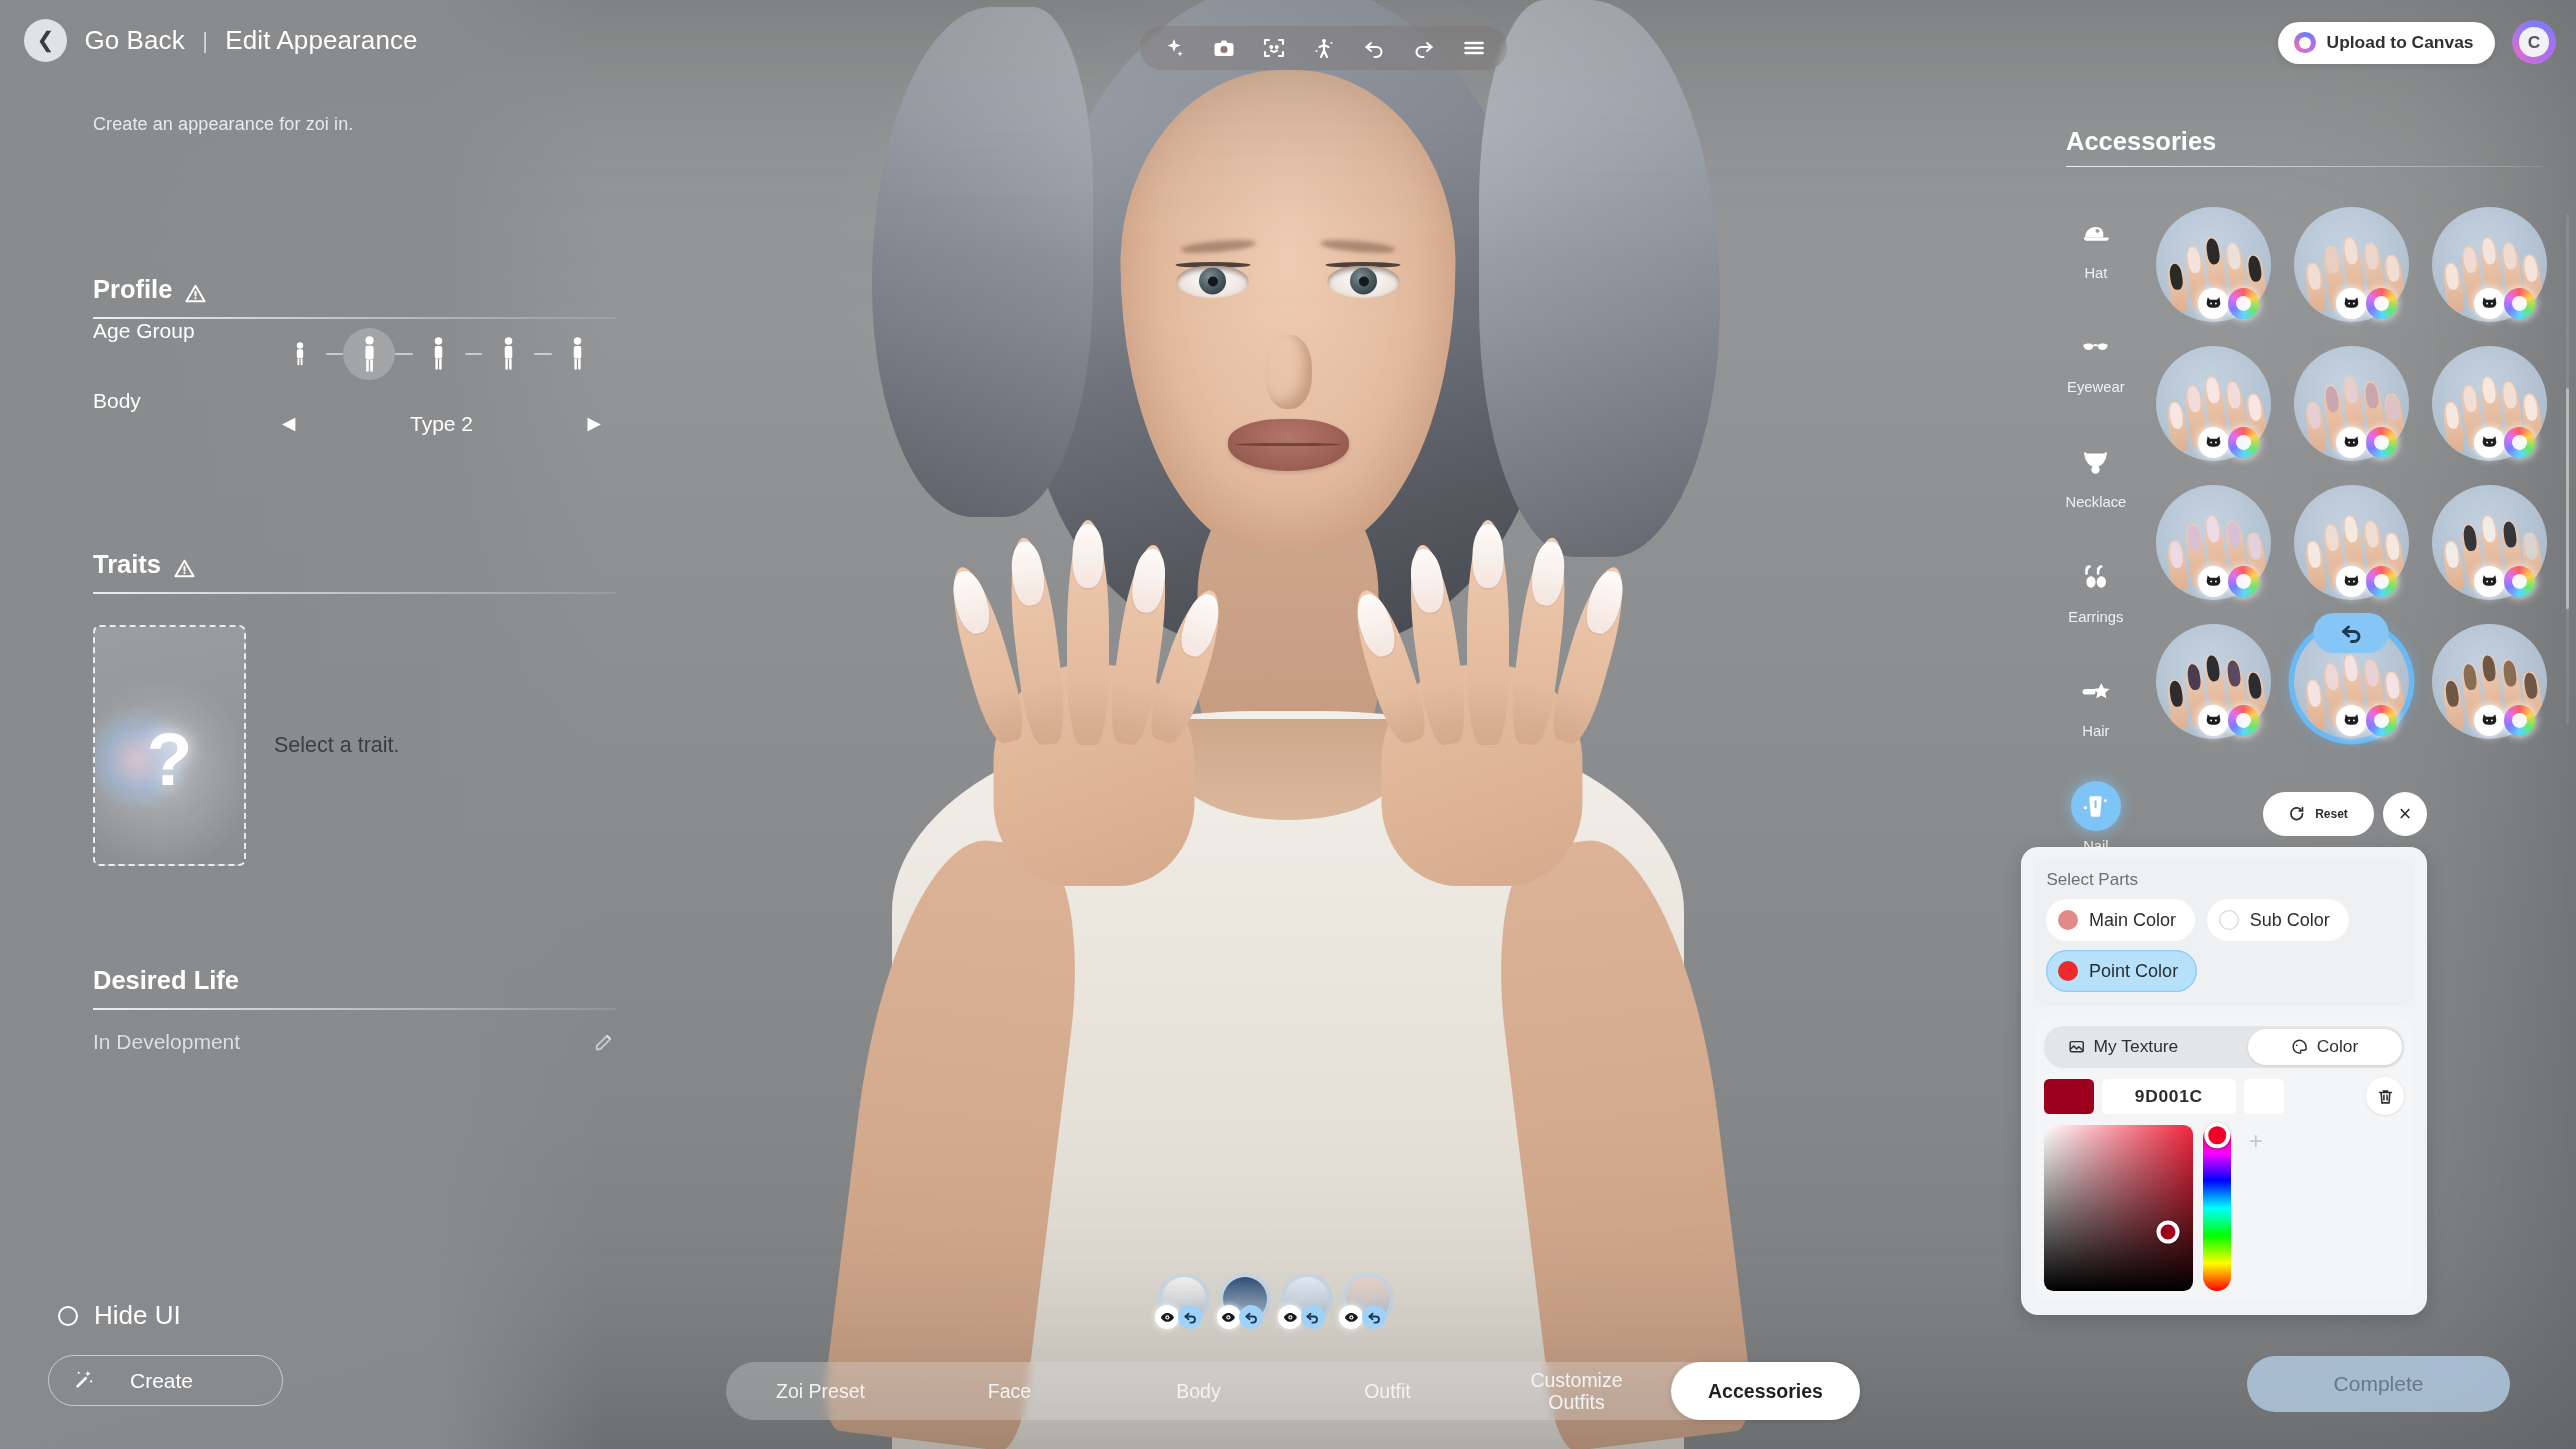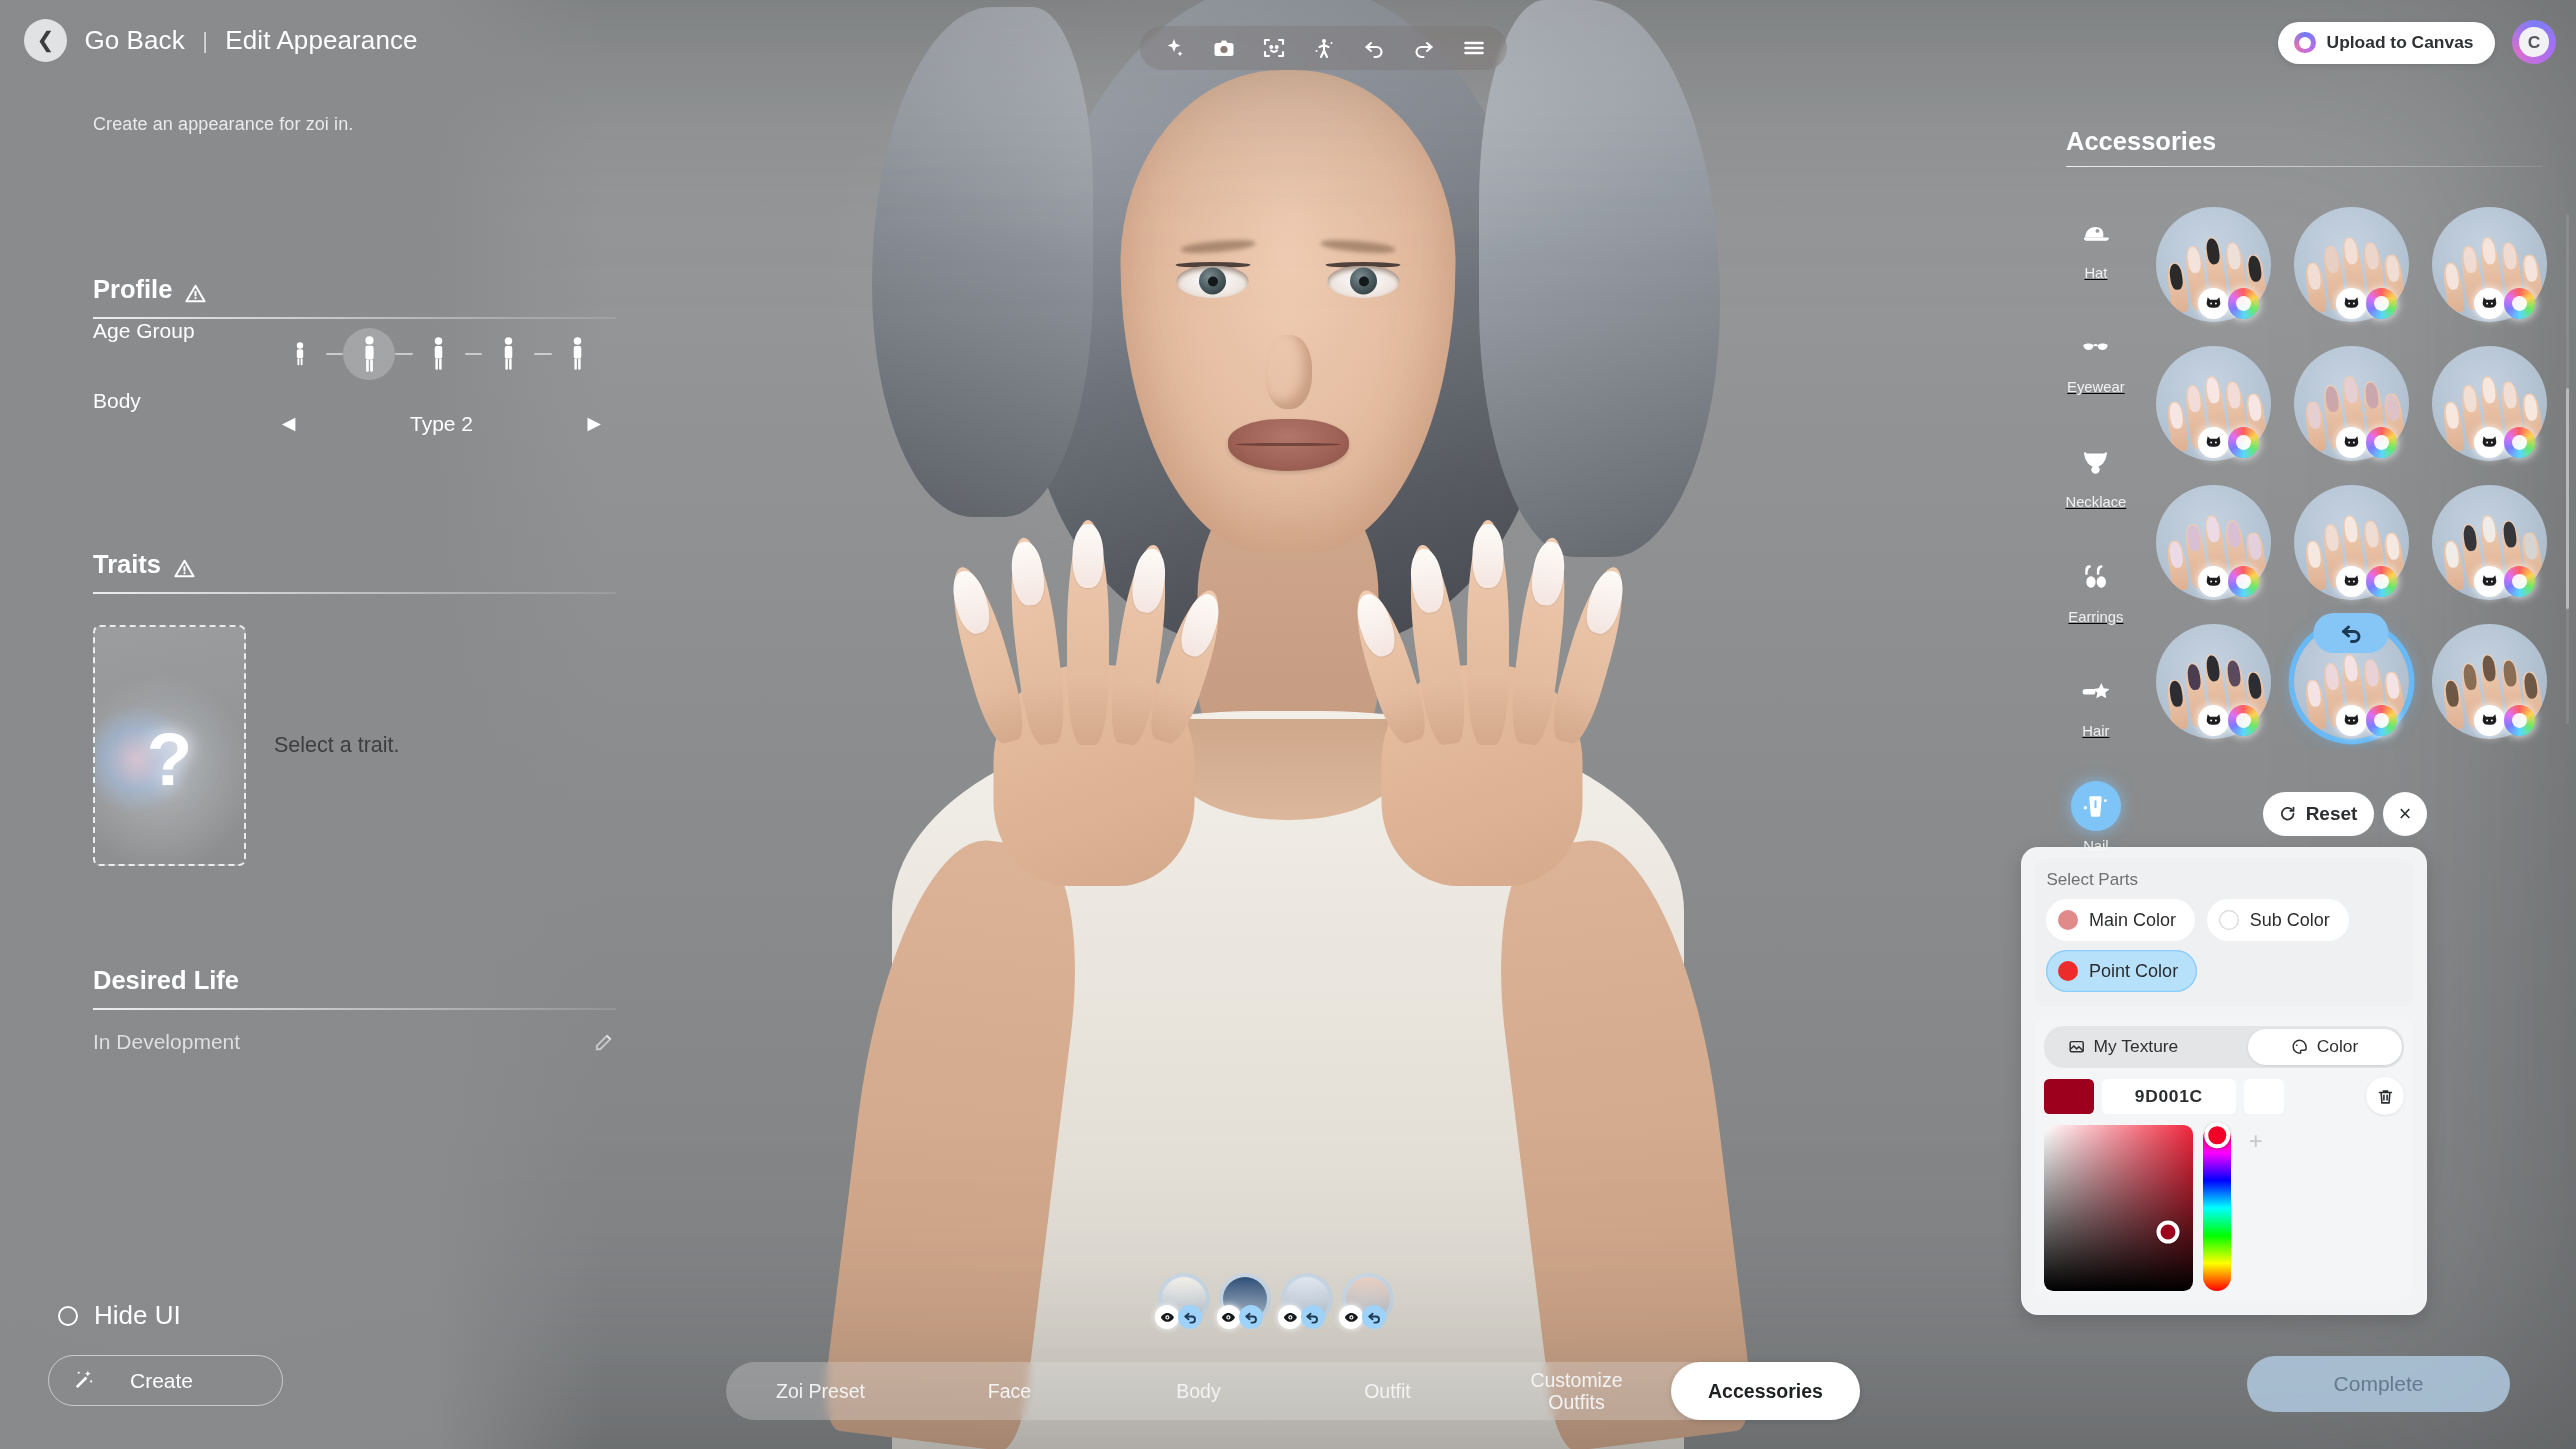--- a/index.html
+++ b/index.html
@@ -200,21 +200,21 @@
   }
   #studio-btn svg { width:23px; height:23px; fill:#fff; }
   #studio-btn span { color:#fff; font-size:21px; }
 
   
   #acc-panel { position:absolute; right:0; top:127px; width:537px; height:671px; }
   #acc-title { position:absolute; left:27px; top:0; color:#fff; font-size:25.5px; font-weight:600; }
   #acc-rule { position:absolute; left:27px; top:39px; width:476px; height:1.3px;
     background:linear-gradient(90deg,rgba(255,255,255,.85),rgba(255,255,255,.12)); }
 
-  #cat-rail { position:absolute; left:13.4px; top:81px; width:87px; display:flex; flex-direction:column; gap:42px;text-decoration:underline; }
+  #cat-rail { position:absolute; left:13.4px; top:81px; width:87px; display:flex; flex-direction:column; gap:42px; }
   .cat { display:flex; flex-direction:column; align-items:center; gap:6.7px; }
   .cat .cicon { width:50px; height:50px; border-radius:50%; display:flex; align-items:center; justify-content:center; }
   .cat .cicon svg { width:31px; height:31px; fill:#fff; stroke:#fff; }
   .cat.active .cicon { background:#7fc4f7; box-shadow:0 0 14.8px rgba(127,196,247,.75); }
   .cat .clabel { color:#f0f1f2; font-size:14.8px; }
 
   #acc-grid {
     position:absolute; left:107px; top:72px; width:416px; height:550px;
     display:grid; grid-template-columns:repeat(3,134px); gap:8px 4px; align-content:start;
     overflow:hidden;
@@ -246,21 +246,21 @@
     width:75px; height:40px; border-radius:20px; background:#86c6f7;
     display:flex; align-items:center; justify-content:center;
   }
   .undo-badge svg { width:24px; height:24px; stroke:#1d3a52; fill:none; stroke-width:3; stroke-linecap:round; stroke-linejoin:round; }
   #acc-scroll { position:absolute; right:6.7px; top:87px; width:3.4px; height:510px; background:rgba(255,255,255,.10); border-radius:2px; }
   #acc-scroll i { display:block; width:3.4px; height:221px; margin-top:174px; background:rgba(255,255,255,.42); border-radius:2px; }
 
   
   #editor-head { position:absolute; right:149px; top:792px; display:flex; align-items:center; gap:9.4px; }
   #reset-btn { height:44px; min-width:111px; border-radius:23px; background:#fff; color:#2c2e30;
-    display:flex; align-items:center; justify-content:center; gap:9.4px; font-size:19px; font-weight:600; }
+    display:flex; align-items:center; justify-content:center; gap:9.4px; font-size:12px; font-weight:600; }
   #reset-btn svg { width:17.4px; height:17.4px; stroke:#2c2e30; fill:none; stroke-width:2.4; stroke-linecap:round; }
   #close-btn { width:44px; height:44px; border-radius:50%; background:#fff; color:#2c2e30;
     display:flex; align-items:center; justify-content:center; font-size:21.5px; }
 
   #color-panel { position:absolute; right:149px; top:847px; width:406px; border-radius:17px;
     background:rgba(246,247,248,.97); box-shadow:0 5.4px 19px rgba(0,0,0,.16); padding:12px 13.4px 14.8px; }
   #parts-box { background:#eef0f1; border-radius:13.4px; padding:10.7px 12px 13.4px; }
   #parts-title { color:#6e7073; font-size:17px; margin-bottom:9.4px; }
   #parts-list { display:flex; flex-wrap:wrap; gap:9.4px 12px; }
   .part-chip { height:42px; border-radius:21.5px; background:#fff; display:flex; align-items:center; gap:10.7px;

